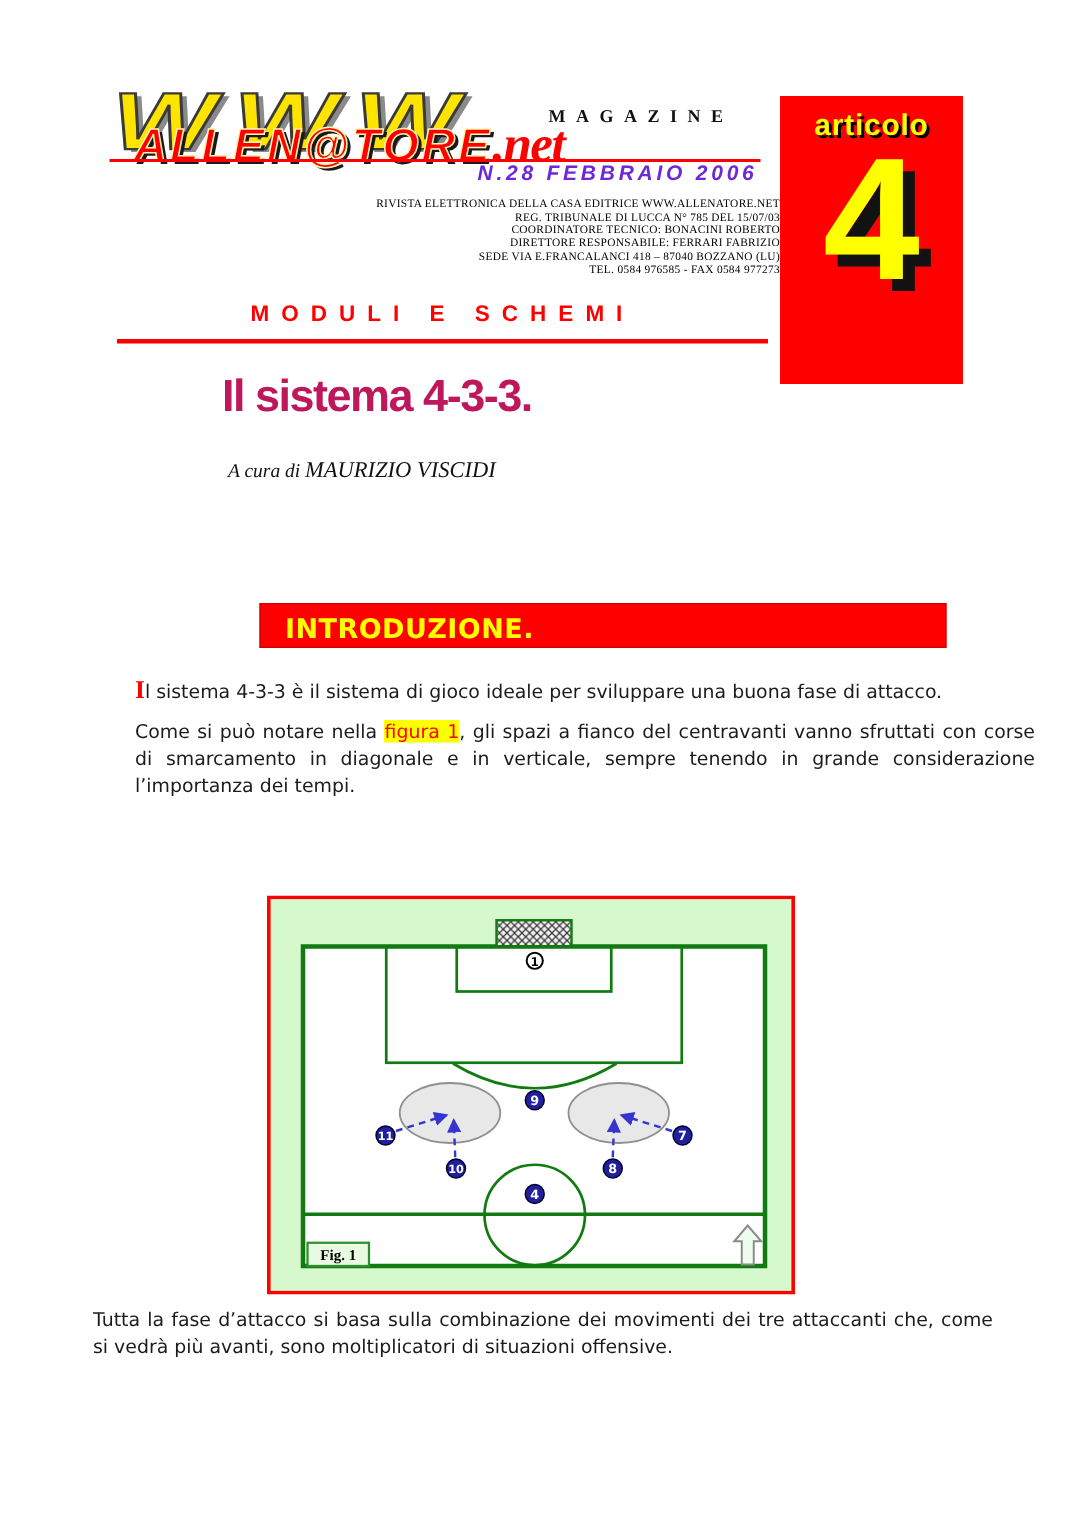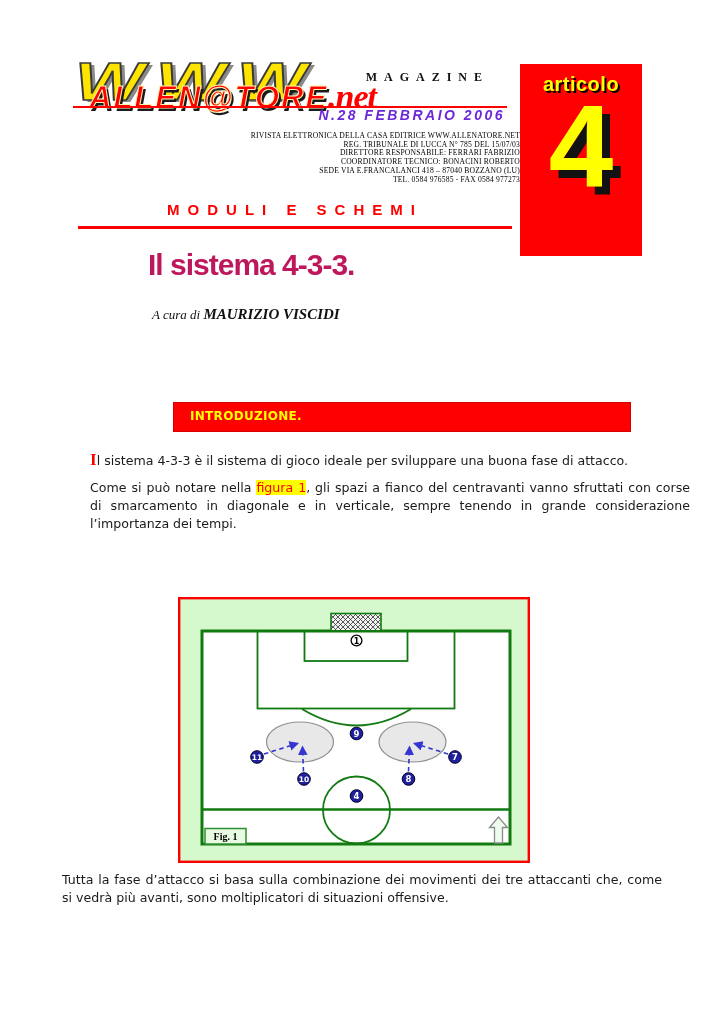--- a/index.html
+++ b/index.html
@@ -61,32 +61,32 @@
   }
   .section-underline{position:absolute;left:78px;top:226px;width:434px;height:2.5px;background:#ff0000;}
   
   .title{
     position:absolute;left:148px;top:248px;
     font-family:"Liberation Sans",sans-serif;font-weight:900;font-size:30px;
     letter-spacing:-1px;color:#be185d;
   }
   .byline{position:absolute;left:152px;top:305px;font-family:"Liberation Serif",serif;font-style:italic;color:#111;}
   .byline-prefix{font-size:13px;}
-  .byline-author{font-size:15px;font-weight:700;}
+  .byline-author{font-size:15px;font-weight:400;}
   .subtitle{
     position:absolute;left:150px;top:344px;font-family:"Liberation Serif",serif;
     font-style:italic;font-weight:700;font-size:17px;color:#111;
   }
   
   .introbar{
     position:absolute;left:173px;top:402px;width:458px;height:30px;
     background:#ff0000;border:1px solid #d40000;box-sizing:border-box;
   }
   .introbar span{
-    display:block;padding:6px 0 0 16px;font-weight:700;font-size:12px;
+    display:block;padding:6px 0 0 16px;font-weight:700;font-size:18px;
     color:#ffff00;letter-spacing:.3px;
   }
   
   .bodytext{position:absolute;left:62px;top:451px;width:600px;font-size:12.6px;line-height:18px;margin-left:28px;}
   .bodytext p{margin:0 0 9px 0;}
   .just{text-align:justify;}
   .dropcap{color:#ff0000;font-family:"Liberation Serif",serif;font-weight:700;font-size:17px;}
   .hl{background:#ffff00;color:#ff0000;font-weight:400;}
   .closing{position:absolute;left:62px;top:871px;width:600px;font-size:12.6px;line-height:18px;text-align:justify;}
   
@@ -102,22 +102,22 @@
   <div class="logo">
     <div class="logo-www">WWW</div>
     <div class="magazine">MAGAZINE</div>
     <div class="brandline"><span class="brand-main">ALLEN@TORE</span><span class="brand-suffix">.net</span></div>
     <div class="logo-underline"></div>
   </div>
   <div class="issue">N.28 FEBBRAIO 2006</div>
   <div class="pubinfo">
     <div>RIVISTA ELETTRONICA DELLA CASA EDITRICE WWW.ALLENATORE.NET</div>
     <div>REG. TRIBUNALE DI LUCCA N° 785 DEL 15/07/03</div>
+    <div>COORDINATORE TECNICO: BONACINI ROBERTO</div>
     <div>DIRETTORE RESPONSABILE: FERRARI FABRIZIO</div>
-    <div>COORDINATORE TECNICO: BONACINI ROBERTO</div>
     <div>SEDE VIA E.FRANCALANCI 418 – 87040 BOZZANO (LU)</div>
     <div>TEL. 0584 976585  -  FAX 0584 977273</div>
   </div>
 
   <div class="badge">
     <div class="badge-label">articolo</div>
     <div class="badge-number">4</div>
   </div>
 
   <div class="section-head">MODULI E SCHEMI</div>

